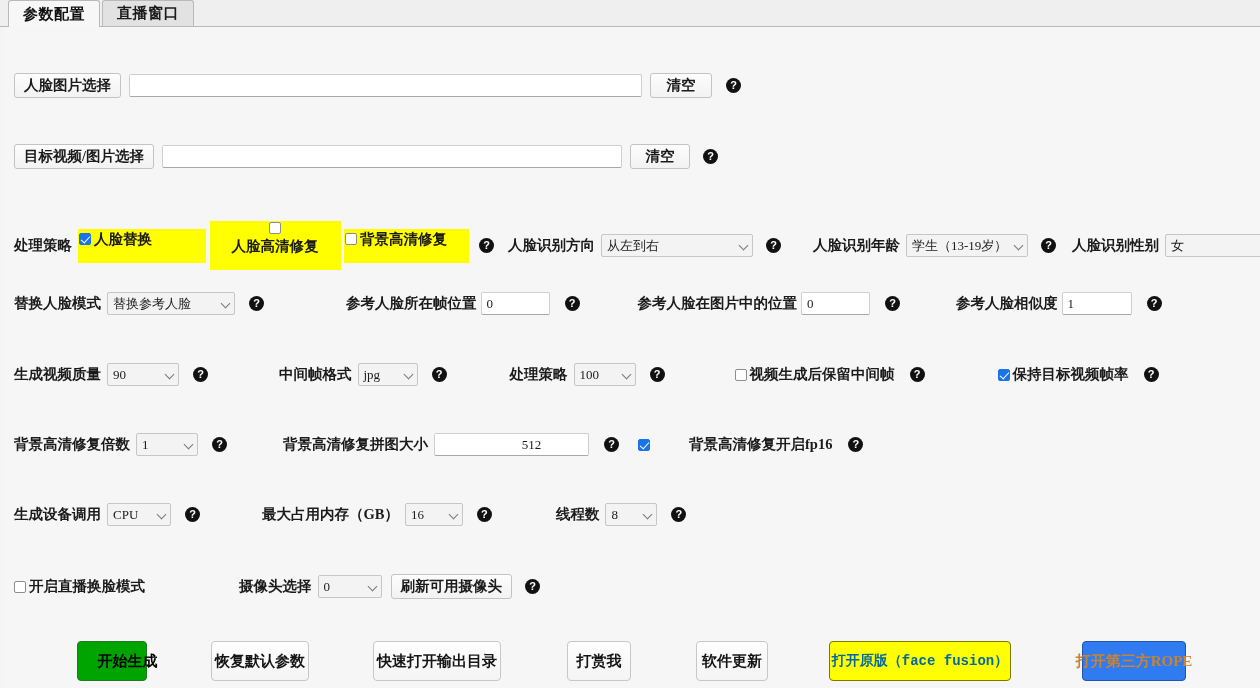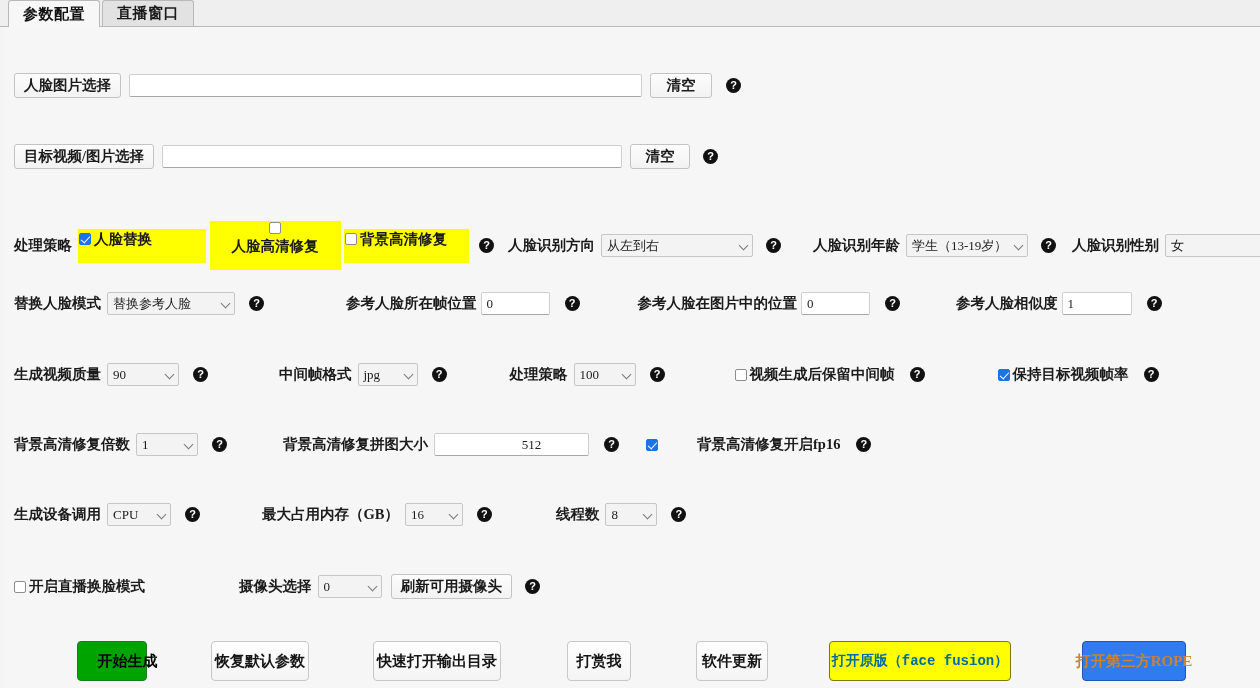--- a/index.html
+++ b/index.html
@@ -304,21 +304,21 @@
     <div class="combo" style="margin-left:6px; width:62px;">
       <span>1</span>
       <span class="arw"></span>
     </div>
     <span class="help" style="margin-left:14px;">?</span>
 
     <span class="lbl" style="margin-left:56px;">背景高清修复拼图大小</span>
     <input class="txt center" style="width: 155px; margin-left: 6px;" type="text" value="512">
     <span class="help" style="margin-left:15px;">?</span>
 
-    <label class="chkwrap" style="margin-left:27px;gap:39px;">
+    <label class="chkwrap" style="margin-left:19px;gap:39px;">
       <span class="chk on"></span>
       <span class="cl">背景高清修复开启fp16</span>
     </label>
     <span class="help" style="margin-left:16px;">?</span>
   </div>
 
   <div class="row" style="left:10px; top:476px;">
     <span class="lbl">生成设备调用</span>
     <div class="combo" style="margin-left:6px; width:64px;">
       <span>CPU</span>

